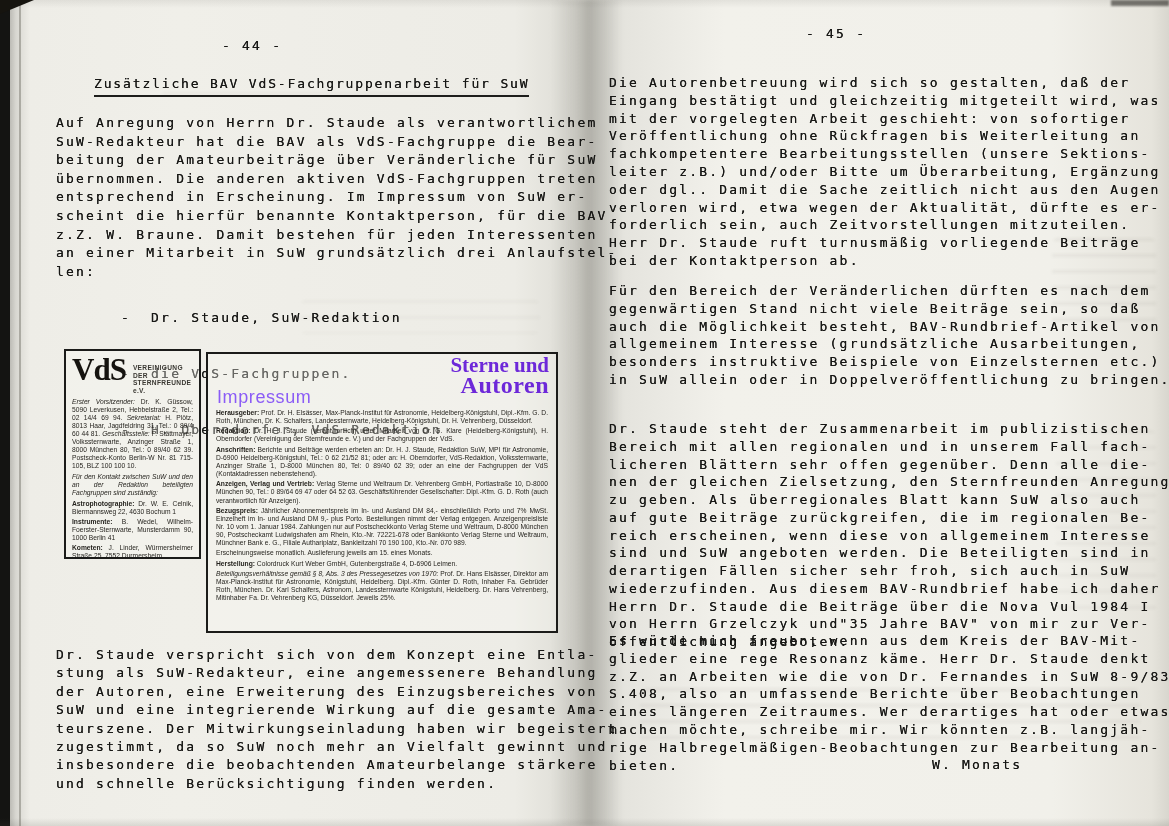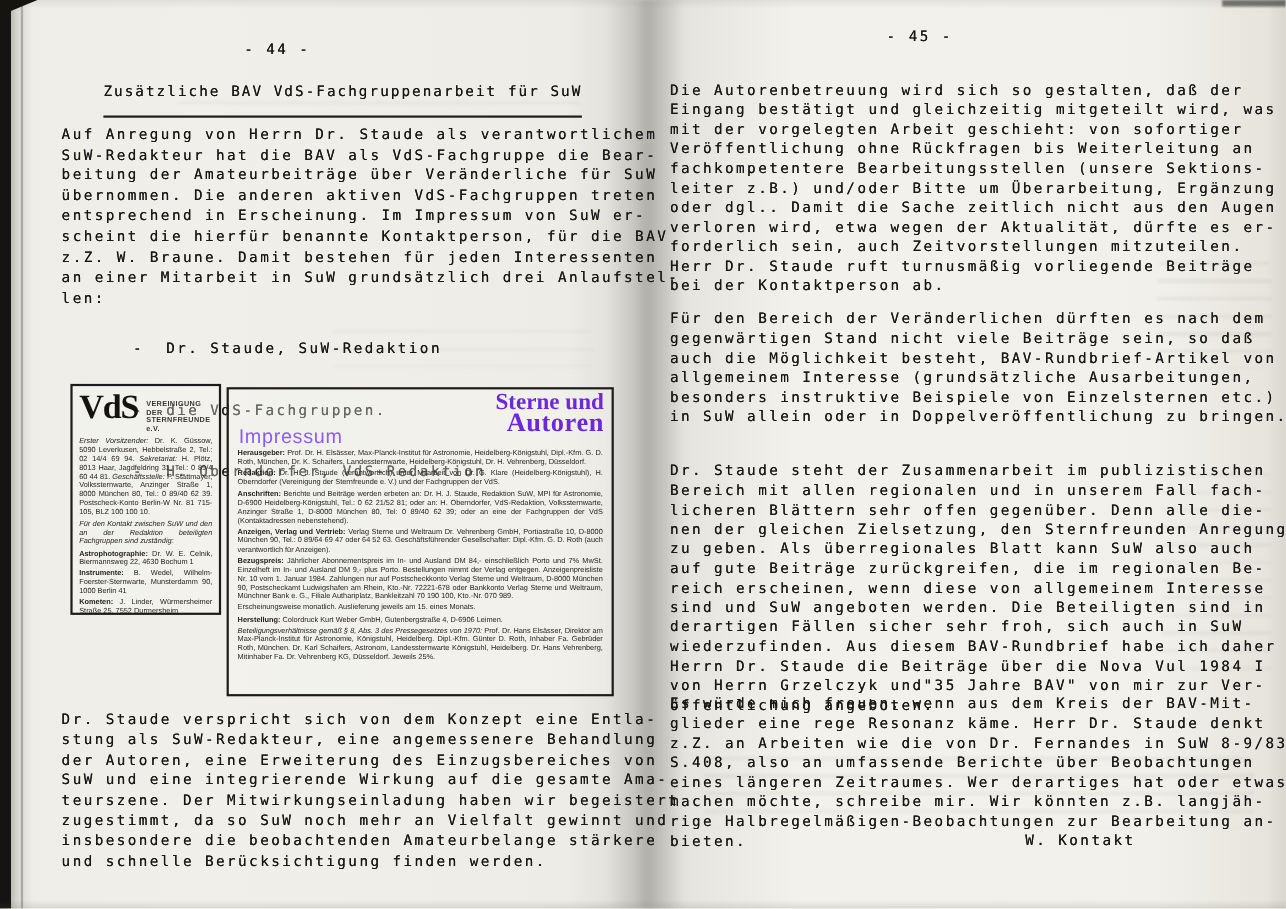--- a/index.html
+++ b/index.html
@@ -32,21 +32,21 @@
   #bleed-l2{left:300px;top:300px;width:240px;height:34px;opacity:0.3;}
 
   .mono{
     position:absolute;
     font-family:"DejaVu Sans Mono","Liberation Mono",monospace;
     font-size:13px;color:#171715;letter-spacing:2.2px;white-space:pre;
     text-shadow:0 0 0.55px rgba(23,23,21,0.9);
   }
   #p44-num{left:222px;top:38px;}
   #p45-num{left:806px;top:26px;}
-  #p44-heading{left:94px;top:76px;letter-spacing:1.85px;border-bottom:2px solid #1d1d1b;padding-bottom:14px;}
+  #p44-heading{left:94px;top:76px;letter-spacing:1.85px;border-bottom:2px solid #1d1d1b;padding-bottom:4px;}
   #p44-para1{left:56px;top:114px;line-height:18.6px;}
   #p44-bullets{left:121px;top:271px;line-height:18.8px;}
   #p44-para2{left:56px;top:646px;line-height:18.4px;}
   #p45-para1{left:609px;top:74px;line-height:17.8px;}
   #p45-para2{left:609px;top:282px;line-height:17.8px;}
   #p45-para3{left:609px;top:396px;line-height:17.75px;margin-top:24px;}
   #p45-para4{left:609px;top:632px;line-height:17.8px;}
   #signature{left:932px;top:757px;}
 
   .print-box{position:absolute;border:2px solid #1b1b19;background:rgba(250,249,244,0.35);overflow:hidden;color:#26241f;}
@@ -183,13 +183,13 @@
 von Herrn Grzelczyk und"35 Jahre BAV" von mir zur Ver-
 öffentlichung angeboten.</div>
 <div class="mono" id="p45-para4">Es würde mich freuen, wenn aus dem Kreis der BAV-Mit-
 glieder eine rege Resonanz käme. Herr Dr. Staude denkt
 z.Z. an Arbeiten wie die von Dr. Fernandes in SuW 8-9/83
 S.408, also an umfassende Berichte über Beobachtungen
 eines längeren Zeitraumes. Wer derartiges hat oder etwas
 machen möchte, schreibe mir. Wir könnten z.B. langjäh-
 rige Halbregelmäßigen-Beobachtungen zur Bearbeitung an-
 bieten.</div>
-<div class="mono" id="signature">W. Kontakt</div>
+<div class="mono" id="signature">W. Monats</div>
 
 </body></html>

